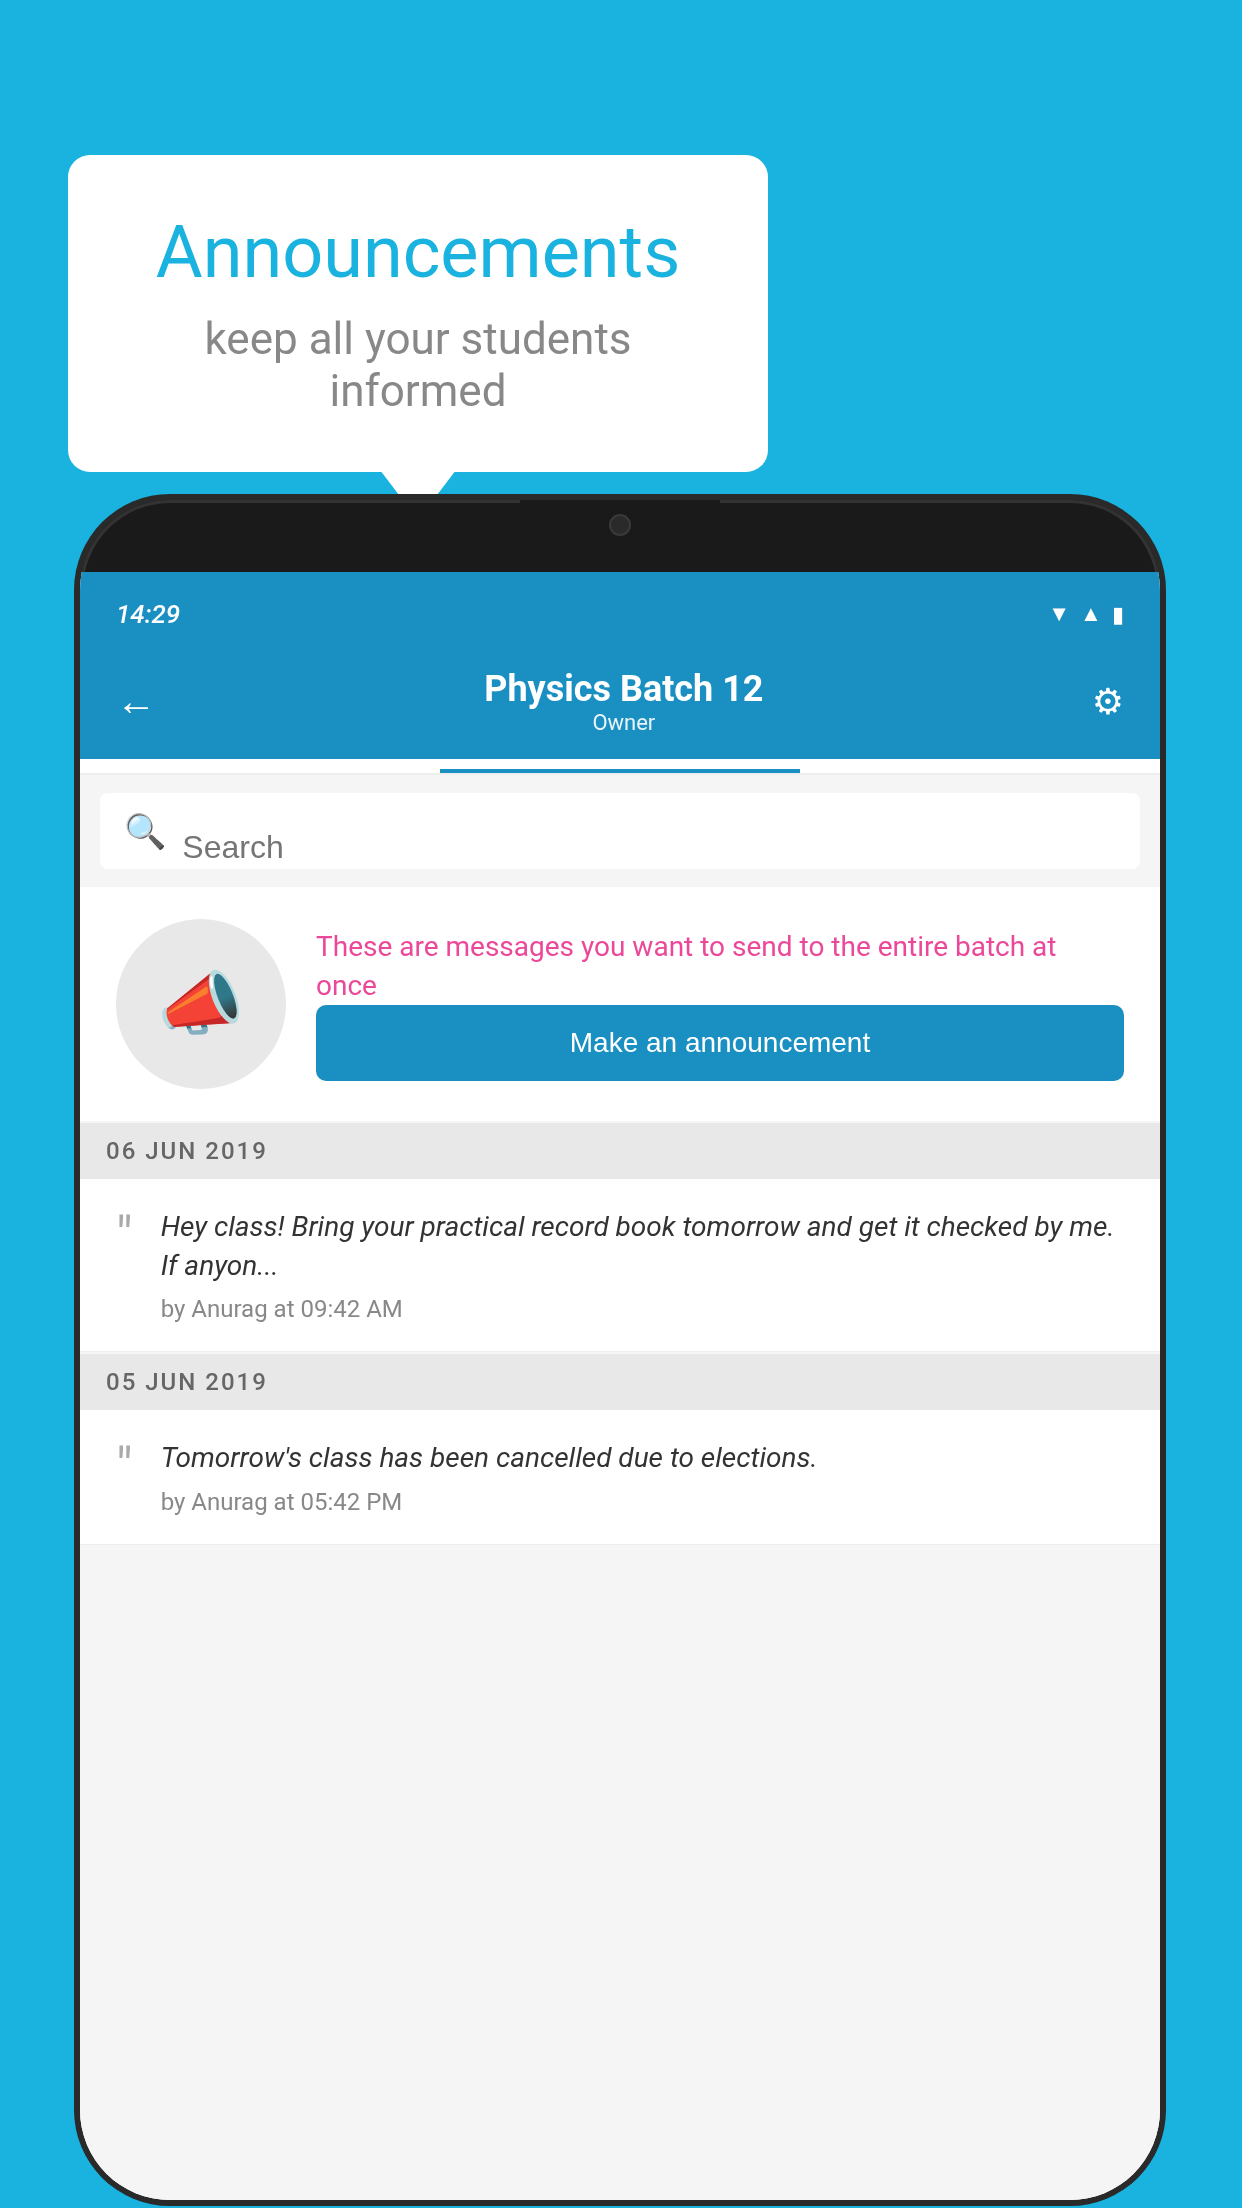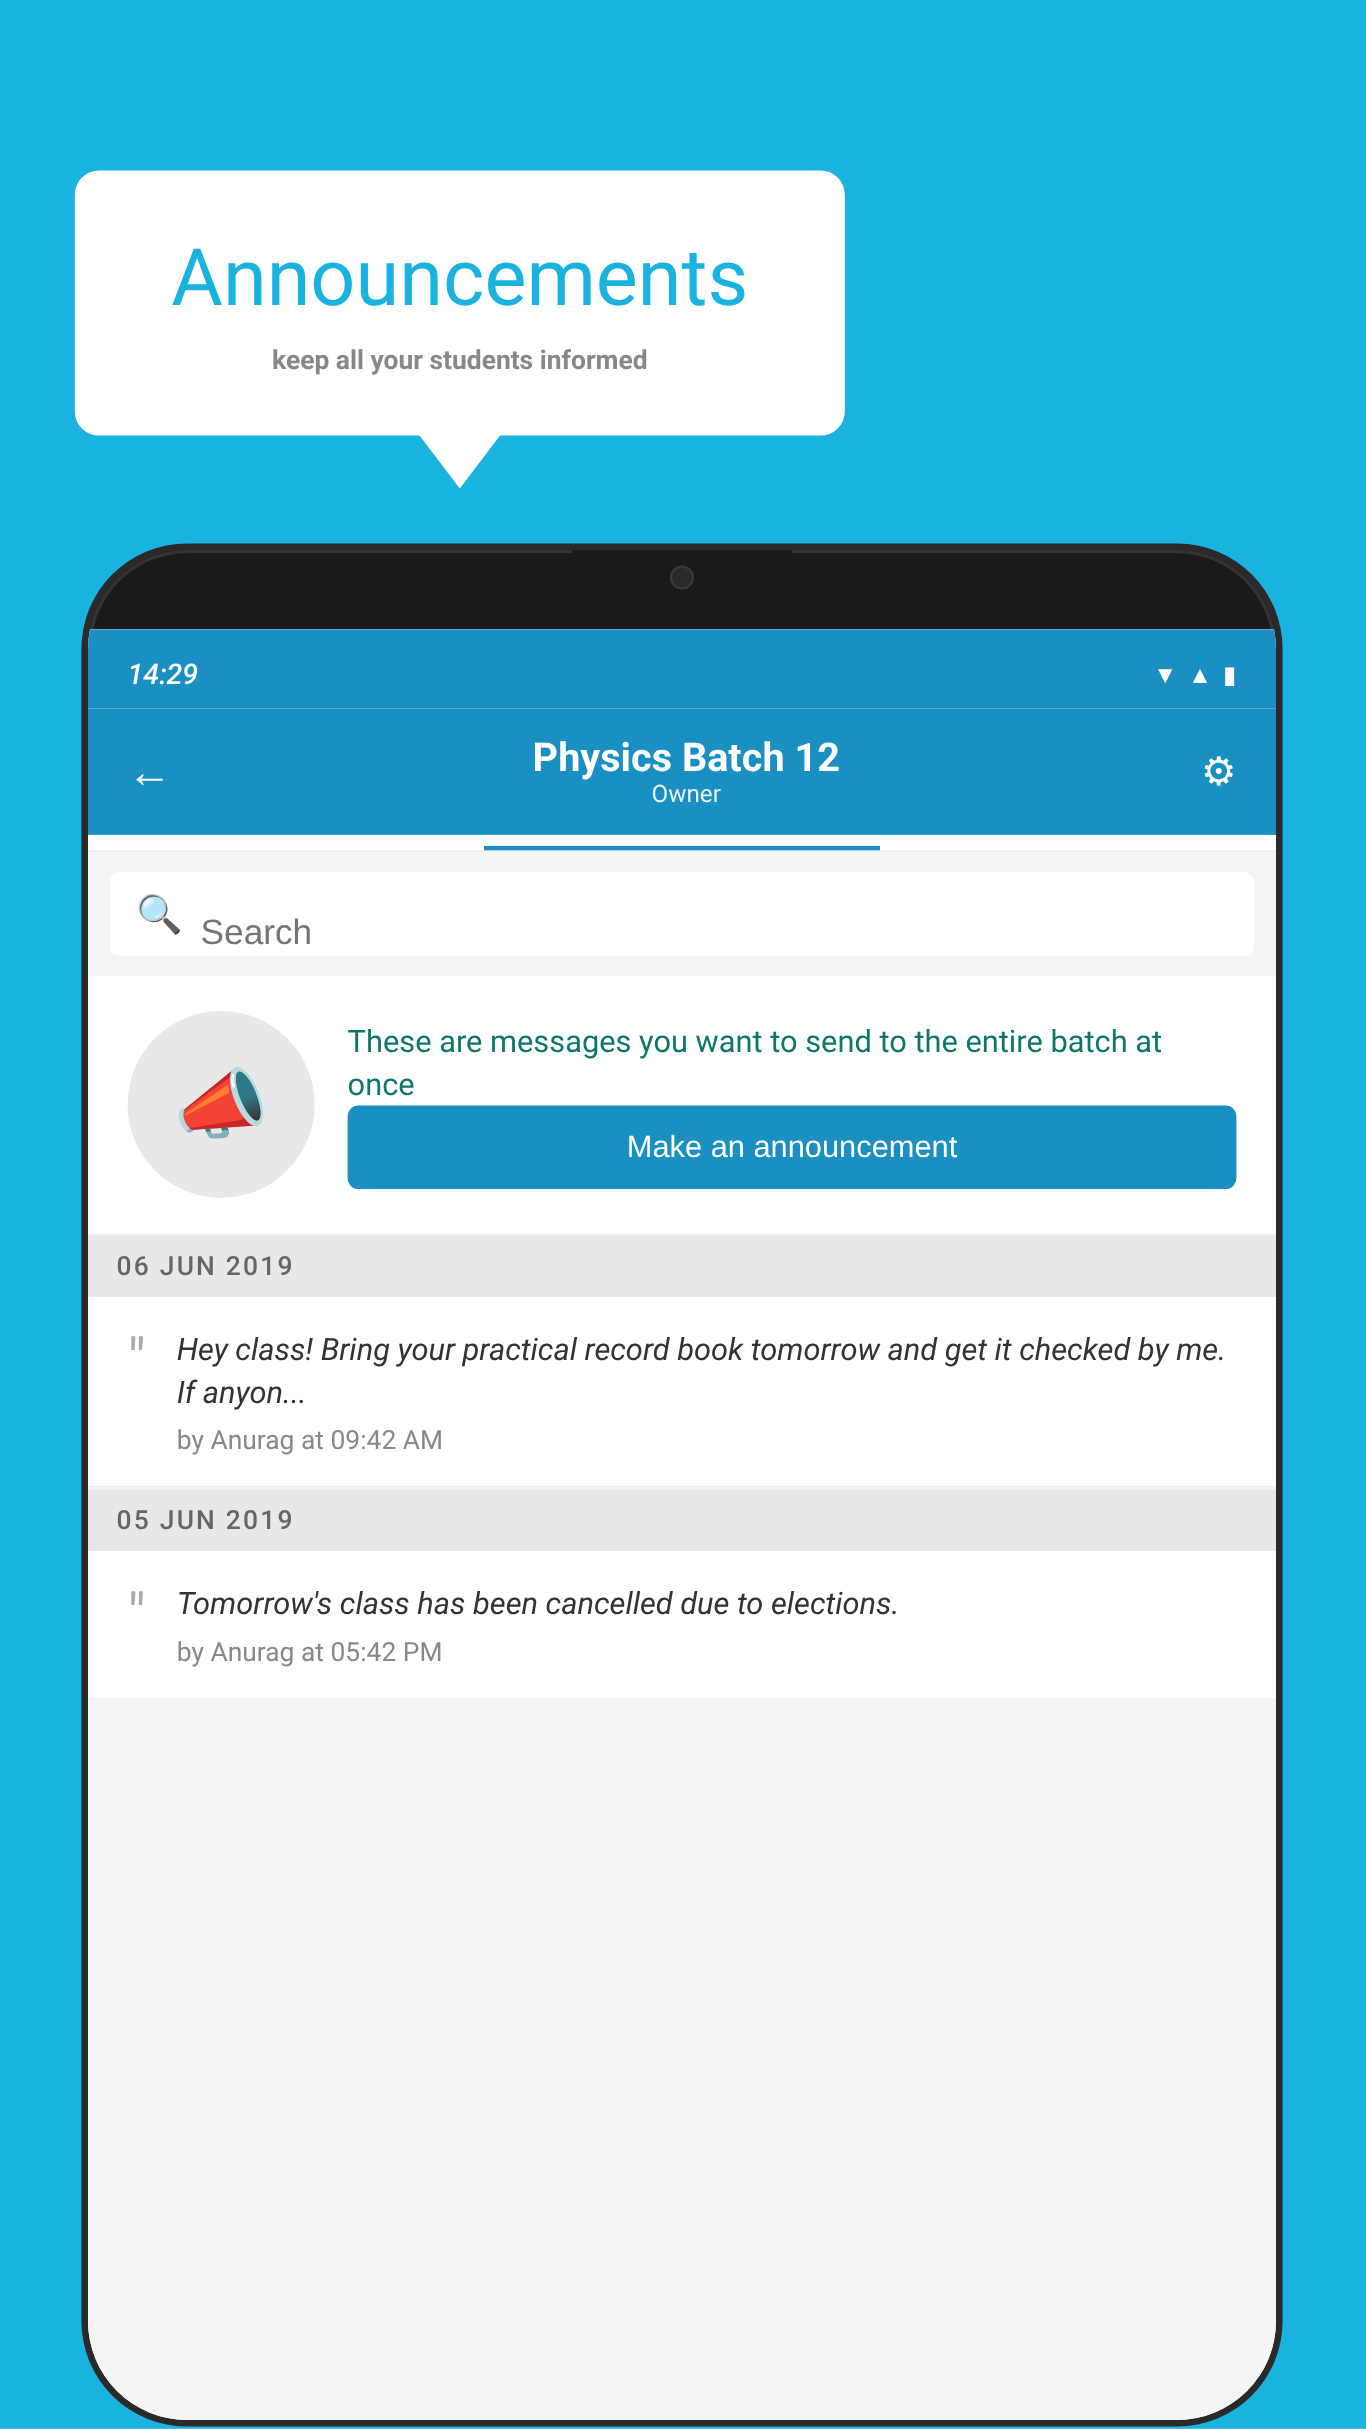--- a/index.html
+++ b/index.html
@@ -44,22 +44,22 @@
 
     .speech-bubble h1 {
       color: #1ab3e0;
       font-size: 72px;
       font-weight: 400;
       margin-bottom: 18px;
     }
 
     .speech-bubble p {
       color: #888;
-      font-size: 24px;
-      font-weight: 700;
+      font-size: 44px;
+      font-weight: 400;
     }
 
     
     .phone-wrapper {
       position: absolute;
       top: 500px;
       left: 80px;
       width: 1080px;
       height: 1700px;
     }
@@ -290,21 +290,21 @@
     .megaphone-icon {
       font-size: 70px;
       color: #6a7c8a;
     }
 
     .announcement-prompt-right {
       flex: 1;
     }
 
     .announcement-prompt-text {
-      color: #0f766e;
+      color: #ec4899;
       font-size: 28px;
       line-height: 1.4;
     }
 
     .make-announcement-btn {
       background: #1a8fc1;
       color: white;
       border: none;
       border-radius: 10px;
       padding: 22px 34px;

